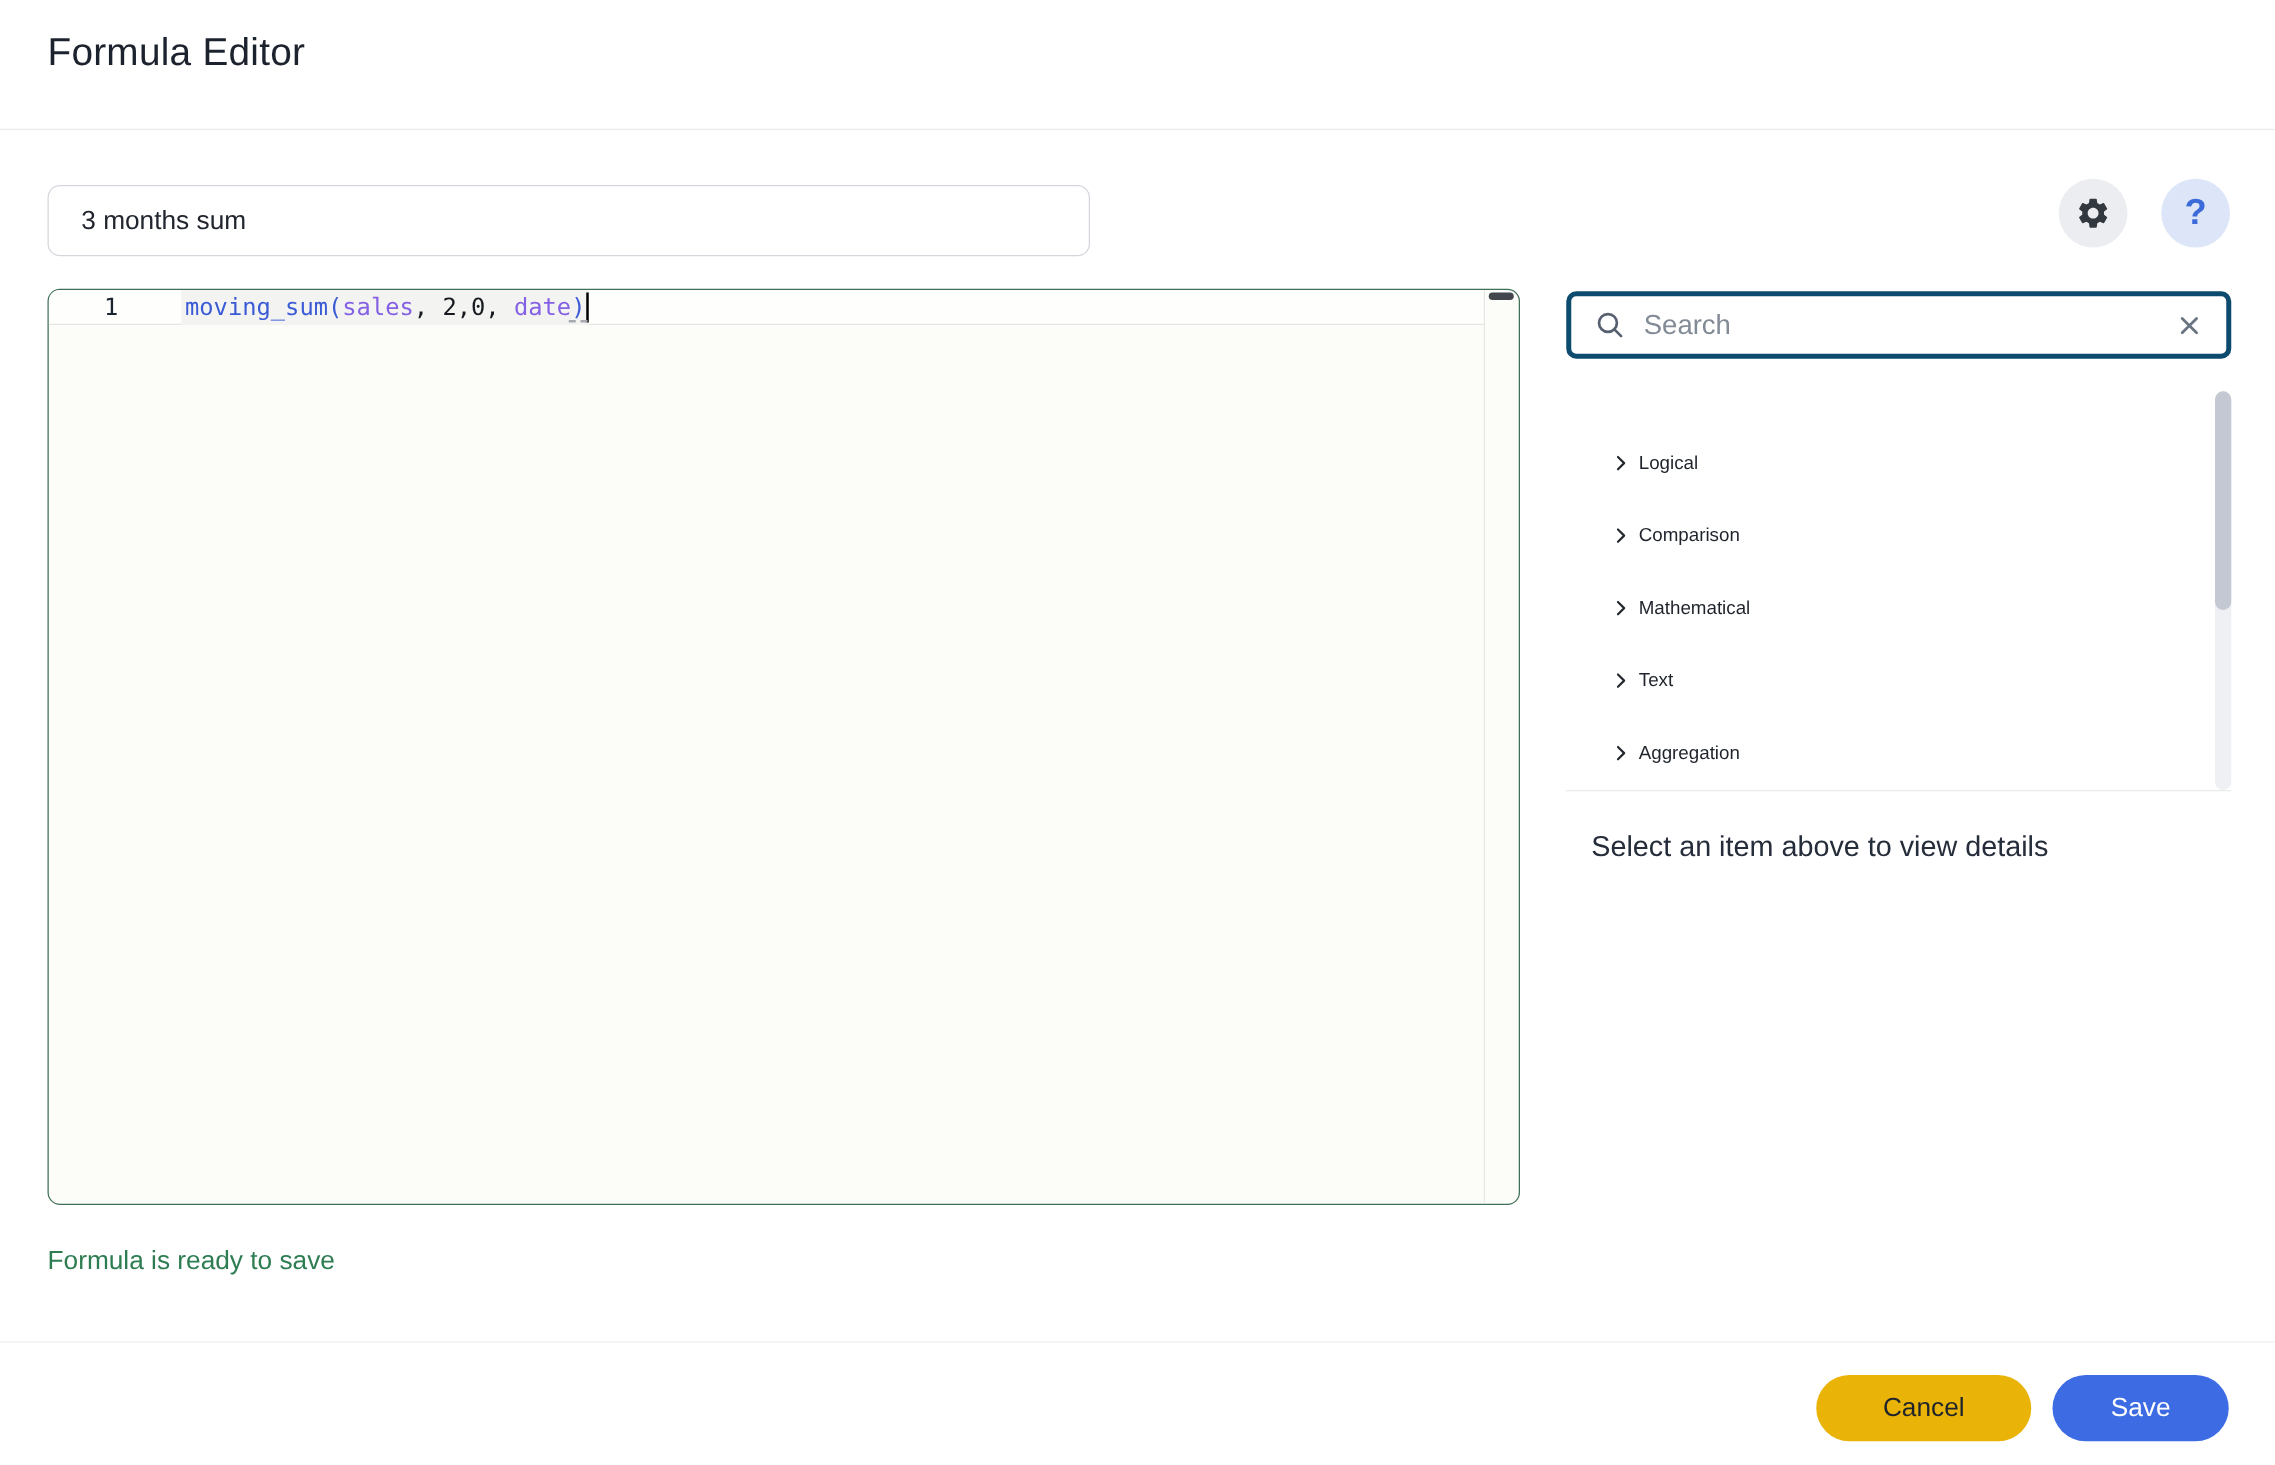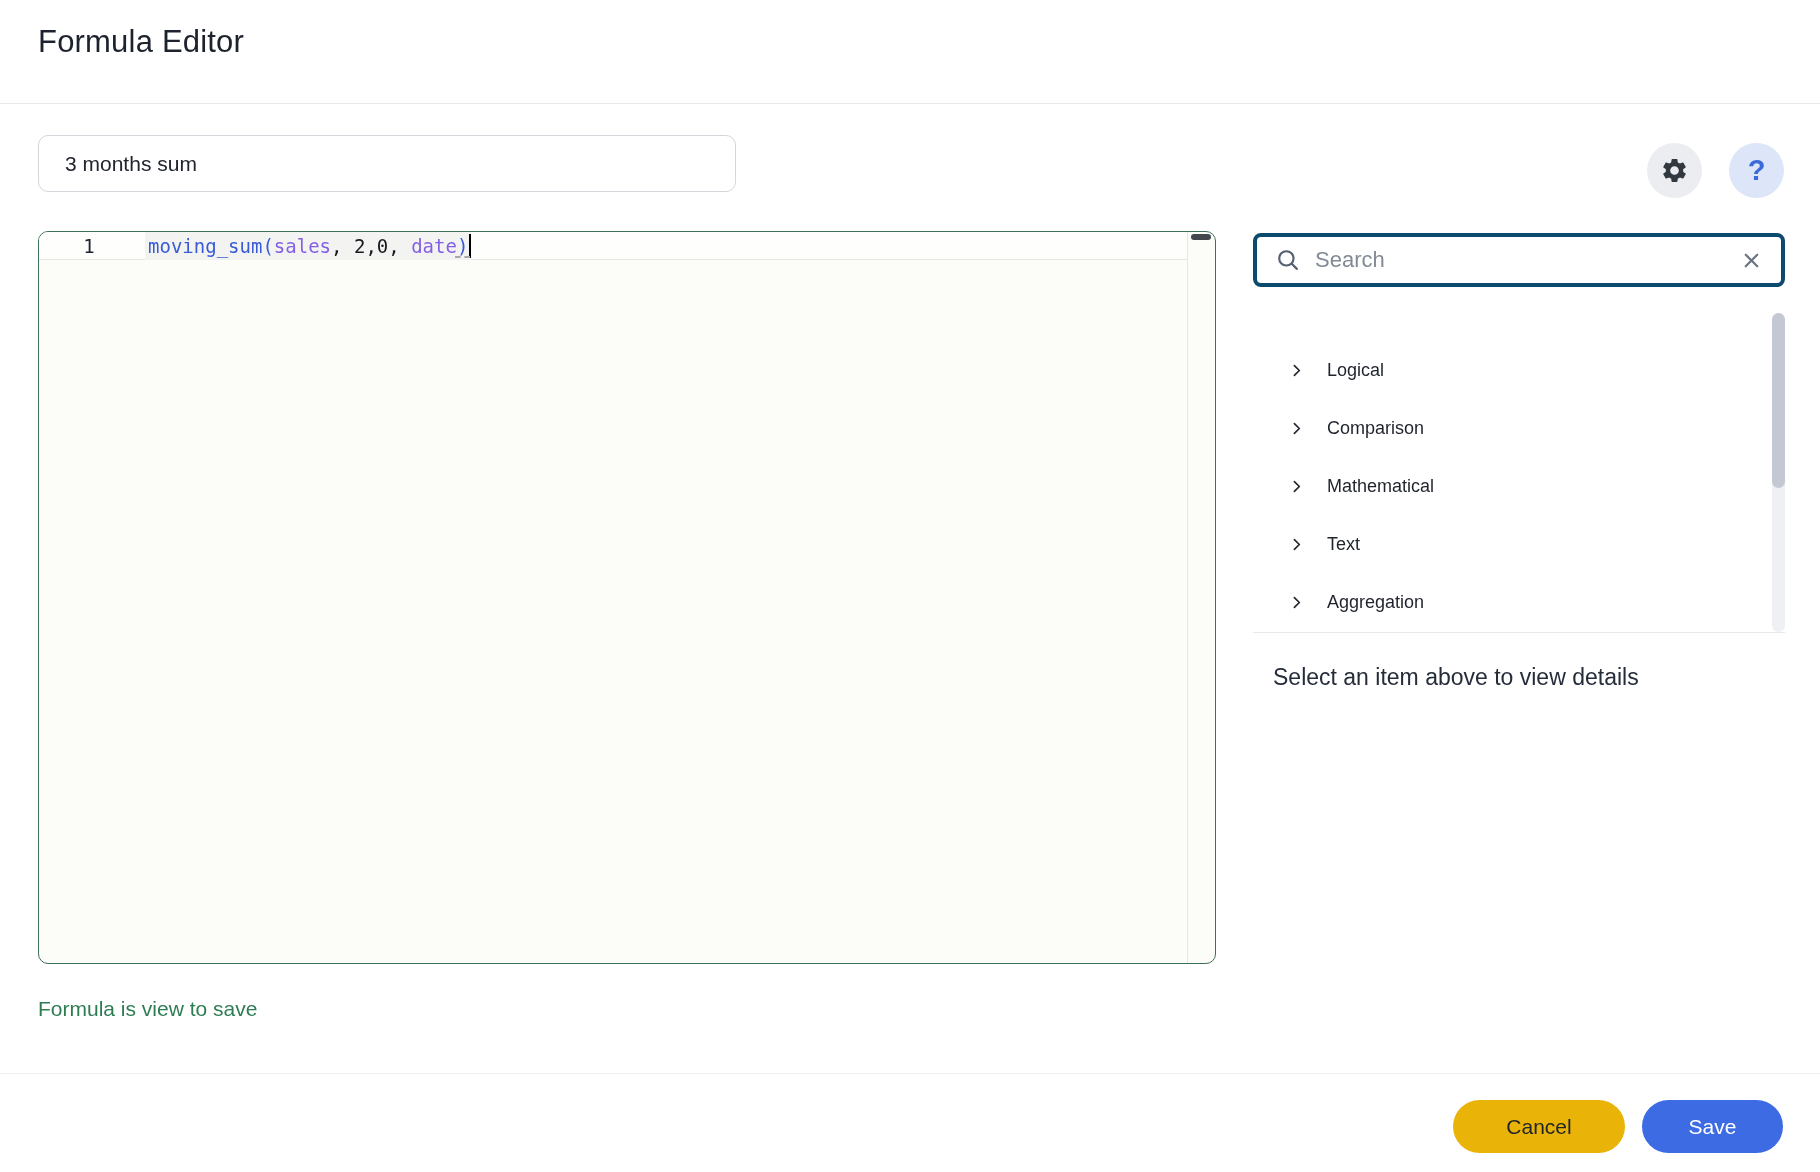--- a/index.html
+++ b/index.html
@@ -9,21 +9,21 @@
     font-family:"Liberation Sans", sans-serif; color:#1d232e; overflow:hidden;
   }
   .title {
     position:absolute; left:38px; top:24px;
     font-size:31px; font-weight:400; letter-spacing:.2px; color:#1d232e;
   }
   .divider { position:absolute; height:1px; background:#e9eaec; }
   .header-divider { left:0; top:103px; width:1820px; }
 
   .name-input {
-    position:absolute; left:38px; top:135px; width:698px; height:57px;
+    position:absolute; left:38px; top:148px; width:834px; height:57px;
     border:1px solid #d3d7dc; border-radius:10px; padding:0 26px;
     font-family:"Liberation Sans", sans-serif; font-size:21px; color:#20252e;
     outline:none; background:#fff;
   }
 
   .icon-btn {
     position:absolute; top:143px; width:55px; height:55px; border:none;
     border-radius:50%; display:flex; align-items:center; justify-content:center;
     cursor:pointer; padding:0;
   }
@@ -76,21 +76,21 @@
     background:transparent;
   }
   .search-box input::placeholder { color:#828a96; }
   .clear-btn { border:none; background:none; cursor:pointer; display:flex; align-items:center; padding:4px; }
 
   .cat-list { position:absolute; left:1253px; top:341px; width:505px; }
   .cat-row {
     height:58px; display:flex; align-items:center; cursor:pointer;
   }
   .cat-row svg { margin-left:35px; flex:none; }
-  .cat-label { margin-left:22px; font-size:18px; color:#1f242c; }
+  .cat-label { margin-left:6px; font-size:15px; color:#1f242c; }
 
   .list-scrollbar {
     position:absolute; left:1772px; top:313px; width:13px; height:319px;
     background:#eef0f4; border-radius:7px;
   }
   .list-thumb { position:absolute; left:0; top:0; width:13px; height:175px; background:#c3c8d2; border-radius:7px; }
   .list-divider { left:1253px; top:632px; width:532px; }
 
   .hint { position:absolute; left:1273px; top:664px; font-size:23px; color:#262d3a; }
 
@@ -182,19 +182,19 @@
     </div>
   </div>
 
   <div class="list-scrollbar">
     <div class="list-thumb"></div>
   </div>
   <div class="divider list-divider"></div>
 
   <div class="hint">Select an item above to view details</div>
 
-  <div class="status">Formula is view to save</div>
+  <div class="status">Formula is ready to save</div>
 
   <div class="divider footer-divider"></div>
   <button class="btn cancel">Cancel</button>
   <button class="btn save">Save</button>
 
 </div>
 
 </body></html>

